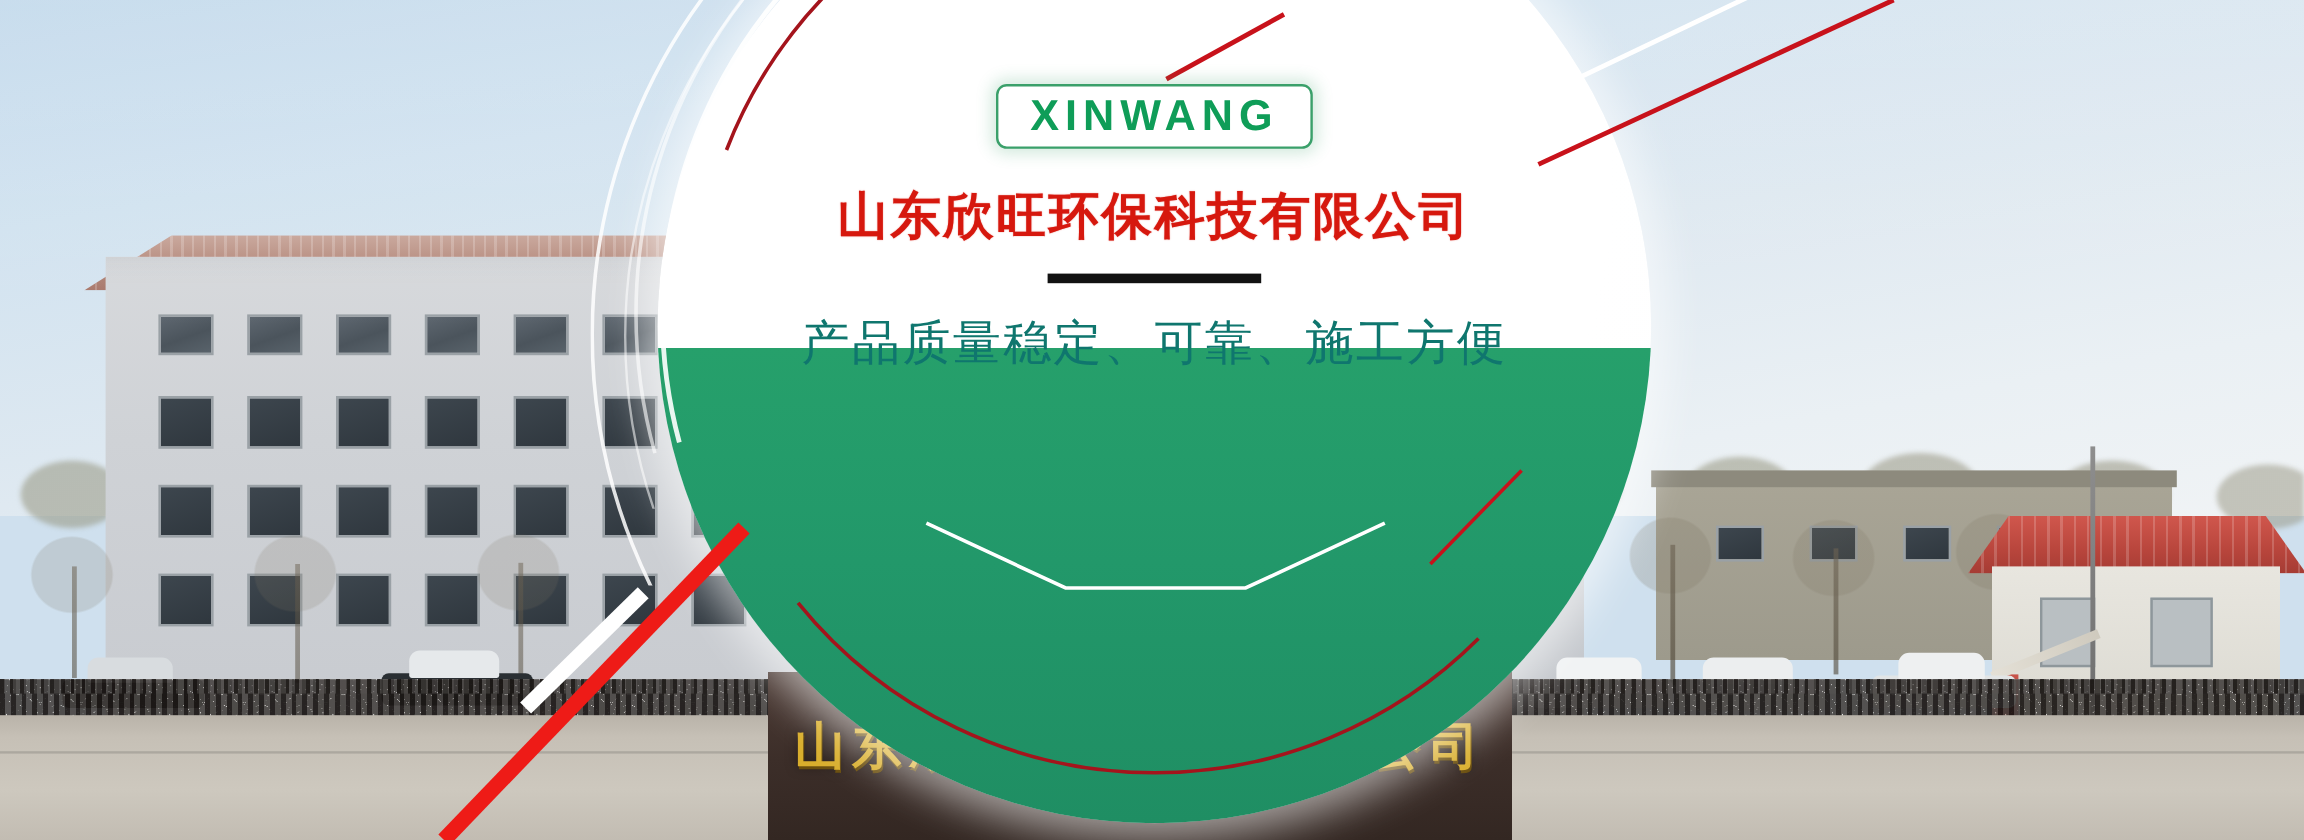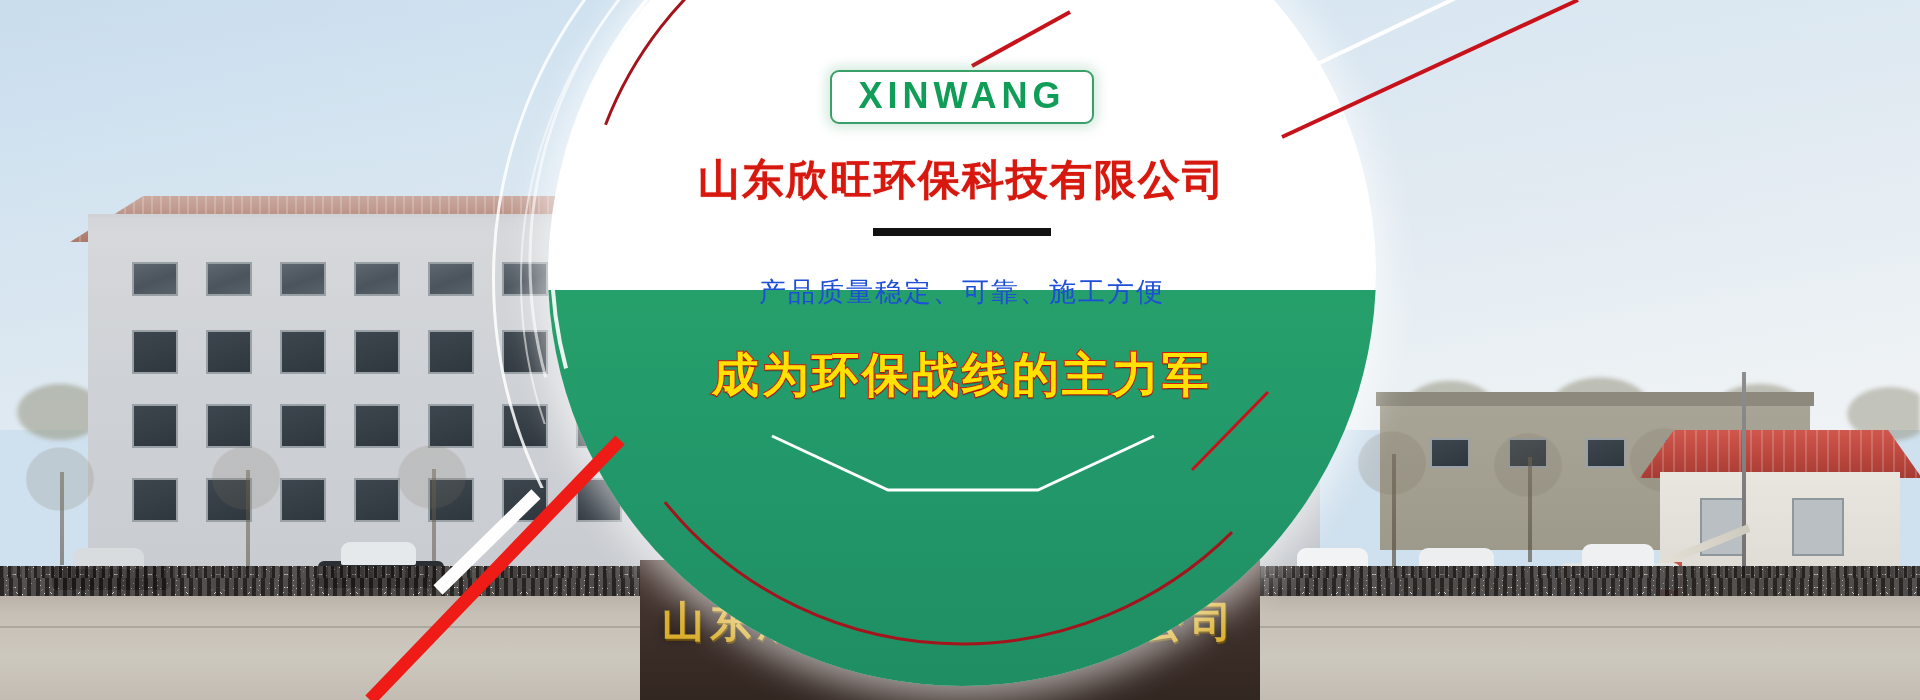--- a/index.html
+++ b/index.html
@@ -264,23 +264,23 @@
     text-shadow:0 0 1px rgba(214,24,14,.7);
     white-space:nowrap;
   }
 
   .divider{
     margin-top:20px;
     width:178px; height:8px; background:#121212;
   }
 
   .slogan-dark{
-    margin-top:38px;
-    font-size:27px; font-weight:400; letter-spacing:2px;
-    color:#1d4ed8;
+    margin-top:22px;
+    font-size:40px; font-weight:400; letter-spacing:2px;
+    color:#0f766e;
     white-space:nowrap;
   }
 
   .headline{
     margin-top:34px;
     font-size:47px; font-weight:700; letter-spacing:3px;
     color:#FFE200;
     -webkit-text-stroke:2px #d6180e;
     paint-order:stroke fill;
     text-shadow:0 2px 0 rgba(0,0,0,.18);
@@ -488,17 +488,16 @@
     <div class="xw-badge">
       <span>XINWANG</span>
     </div>
 
     <div class="company-cn">山东欣旺环保科技有限公司</div>
 
     <div class="divider"></div>
 
     <div class="slogan-dark">产品质量稳定、可靠、施工方便</div>
 
-    <div class="headline">成为环保战线的主力军</div>
 
 
   </div>
 </div>
 
 </body></html>

